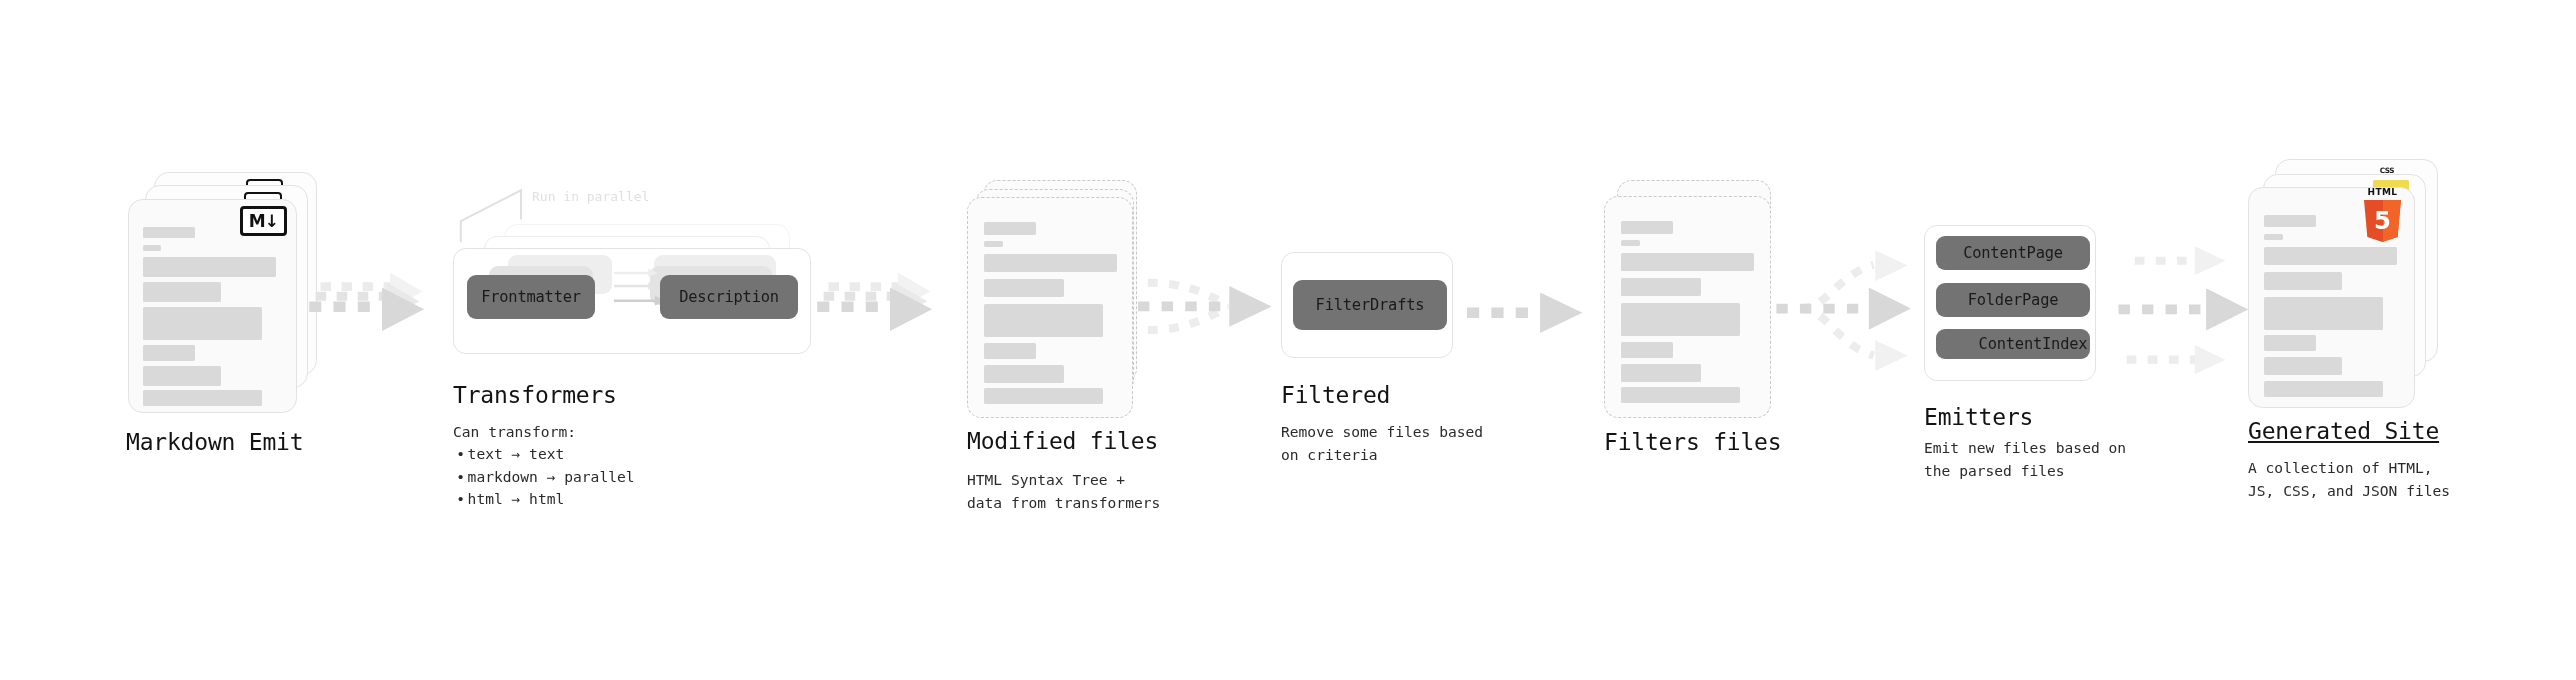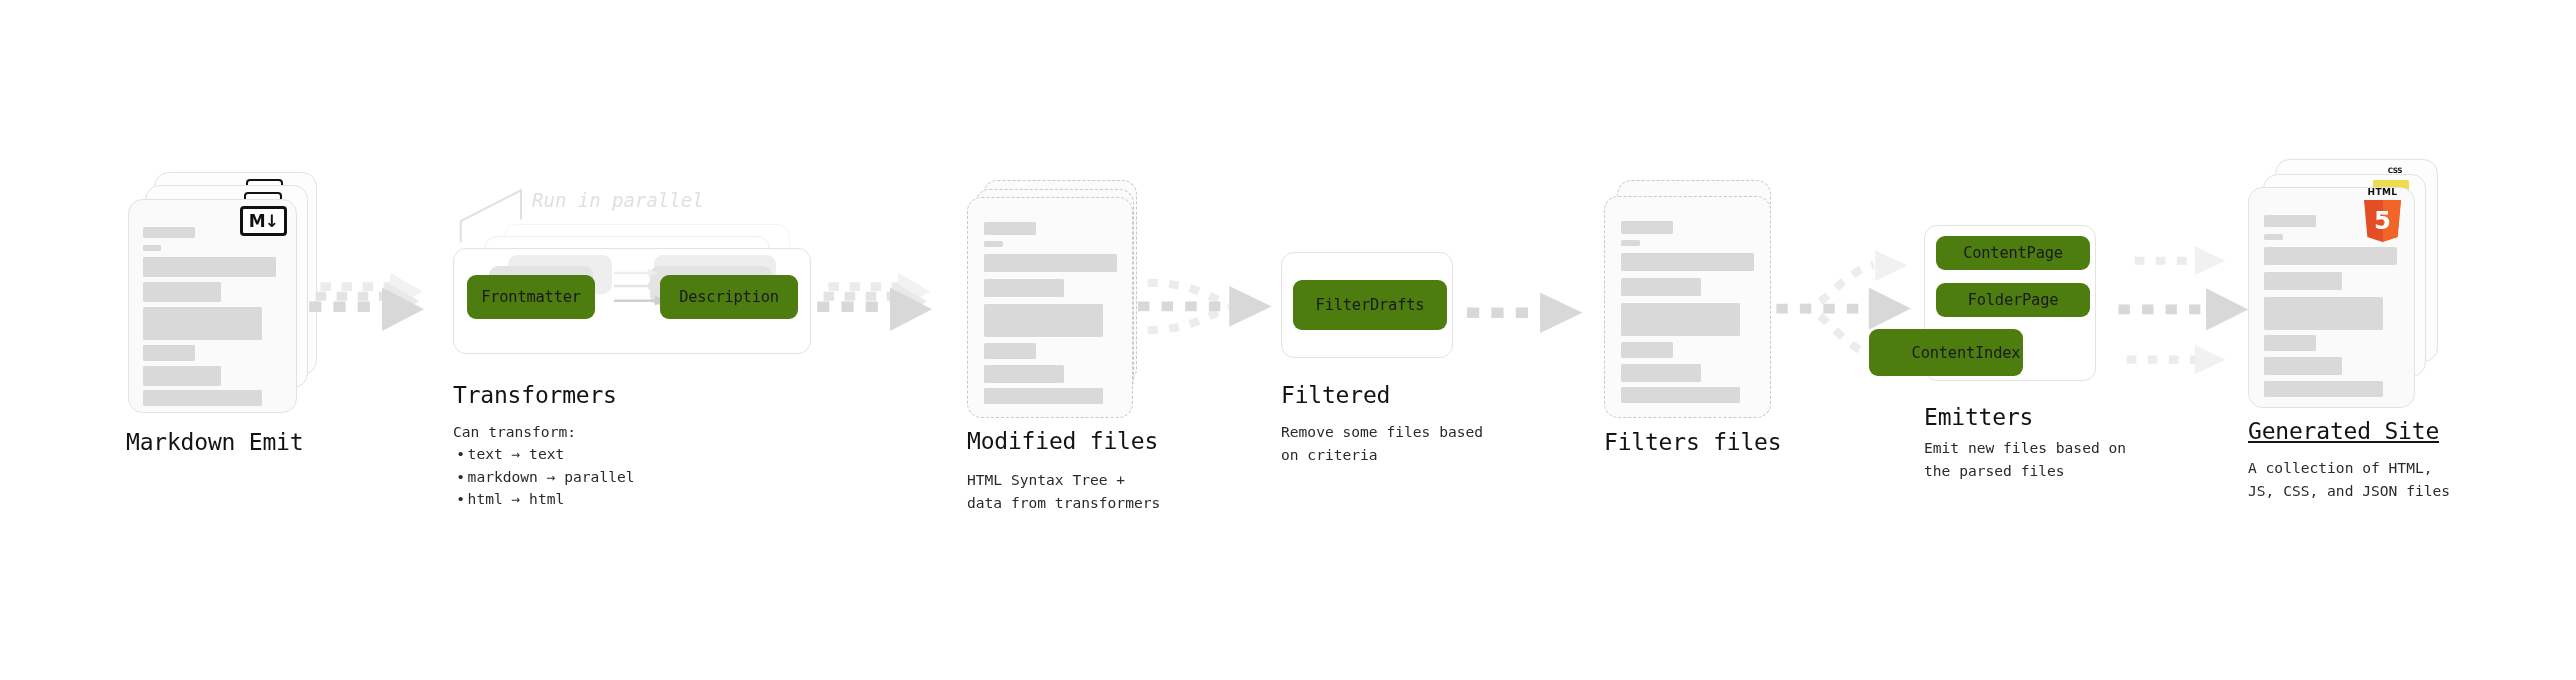--- a/index.html
+++ b/index.html
@@ -73,38 +73,37 @@
   .sub.list .li:before{content:"\2022";position:absolute;left:3.3px;}
 
   
   .groupbox{
     position:absolute;border:1.6px solid #e3e3e3;border-radius:13px;background:#fff;
     box-sizing:border-box;
   }
   .groupbox.faded1{border-color:#ededed;}
   .groupbox.faded2{border-color:#f4f4f4;}
   .pill{
-    position:absolute;background:#4d7c0f;border-radius:9px;
+    position:absolute;background:#737373;border-radius:9px;
     display:flex;align-items:center;justify-content:center;
     color:#1a1a1a;font-size:15.4px;letter-spacing:-0.2px;white-space:nowrap;
     font-family:"DejaVu Sans Mono","Liberation Mono",monospace;box-sizing:border-box;
   }
   .pill.f1{background:#e3e3e3;color:transparent;}
   .pill.f2{background:#eeeeee;color:transparent;}
 
   
   .arrow{position:absolute;}
   .arrow svg{display:block;overflow:visible;}
 
   
   .bracket{position:absolute;}
   .rip{
-    position:absolute;color:#e0e0e0;font-size:19px;white-space:nowrap;
+    position:absolute;color:#e0e0e0;font-size:13px;white-space:nowrap;
     font-family:"DejaVu Sans Mono","Liberation Mono",monospace;
-    font-style:italic;
   }
 </style>
 </head>
 <body>
 
 <div id="stage">
 
   <div>
     <div class="doccard ghost" style="left:154px;top:172px;width:163px;height:203px;"></div>
     <div class="mdbadge small" style="left:246px;top:179px;width:32.5px;height:19.5px;font-size:13px;">M↓</div>
@@ -283,21 +282,21 @@
         <line x1="0" y1="92" x2="118" y2="92"></line>
       </g>
       <polygon points="114,66 166,92 114,118" fill="#d8d8d8"></polygon>
     </svg>
   </div>
 
   <div>
     <div class="groupbox" style="left:1924px;top:225px;width:172px;height:156px;"></div>
     <div class="pill" style="left:1936px;top:236px;width:154px;height:34px;">ContentPage</div>
     <div class="pill" style="left:1936px;top:283px;width:154px;height:34px;">FolderPage</div>
-    <div class="pill" style="left:1869px;top:329px;width:154px;height:47px;padding-left:40px;">ContentIndex</div>
+    <div class="pill" style="left:1936px;top:329px;width:154px;height:30px;padding-left:40px;">ContentIndex</div>
     <div class="h-label" style="left:1924px;top:404px;">Emitters</div>
     <div class="sub" style="left:1924px;top:437px;">Emit new files based on
 the parsed files</div>
   </div>
 
   <div class="arrow" style="left:2110px;top:234px;">
     <svg width="163" height="154" viewBox="0 0 200 190">
       <g fill="none" stroke="#ececec" stroke-width="10" stroke-dasharray="12 14">
         <line x1="30" y1="33" x2="108" y2="33"></line>
         <line x1="20" y1="155" x2="108" y2="155"></line>
@@ -306,21 +305,21 @@
       <polygon points="104,137 142,155 104,173" fill="#f1f1f1"></polygon>
       <g fill="none" stroke="#d8d8d8" stroke-width="12" stroke-dasharray="14 15">
         <line x1="10" y1="93" x2="122" y2="93"></line>
       </g>
       <polygon points="118,67 170,93 118,119" fill="#d8d8d8"></polygon>
     </svg>
   </div>
 
   <div>
     <div class="doccard ghost" style="left:2275px;top:159px;width:163px;height:203px;"></div>
-    <div class="cssbadge" style="left:2373px;top:166px;width:28px;margin-left:8px;">
+    <div class="cssbadge" style="left:2373px;top:166px;width:28px;">
       <div class="lbl">CSS</div>
       <div class="underline"></div>
     </div>
 
     <div class="doccard ghost" style="left:2263px;top:174px;width:163px;height:203px;"></div>
     <div class="jsbadge" style="left:2373px;top:180px;width:36px;height:18px;"></div>
 
     <div class="doccard" style="left:2248px;top:187px;width:167px;height:221px;">
       <div class="bar" style="left:14.6px;top:27px;width:52px;height:12.2px;"></div>
       <div class="bar" style="left:14.6px;top:46px;width:19.5px;height:5.7px;"></div>

